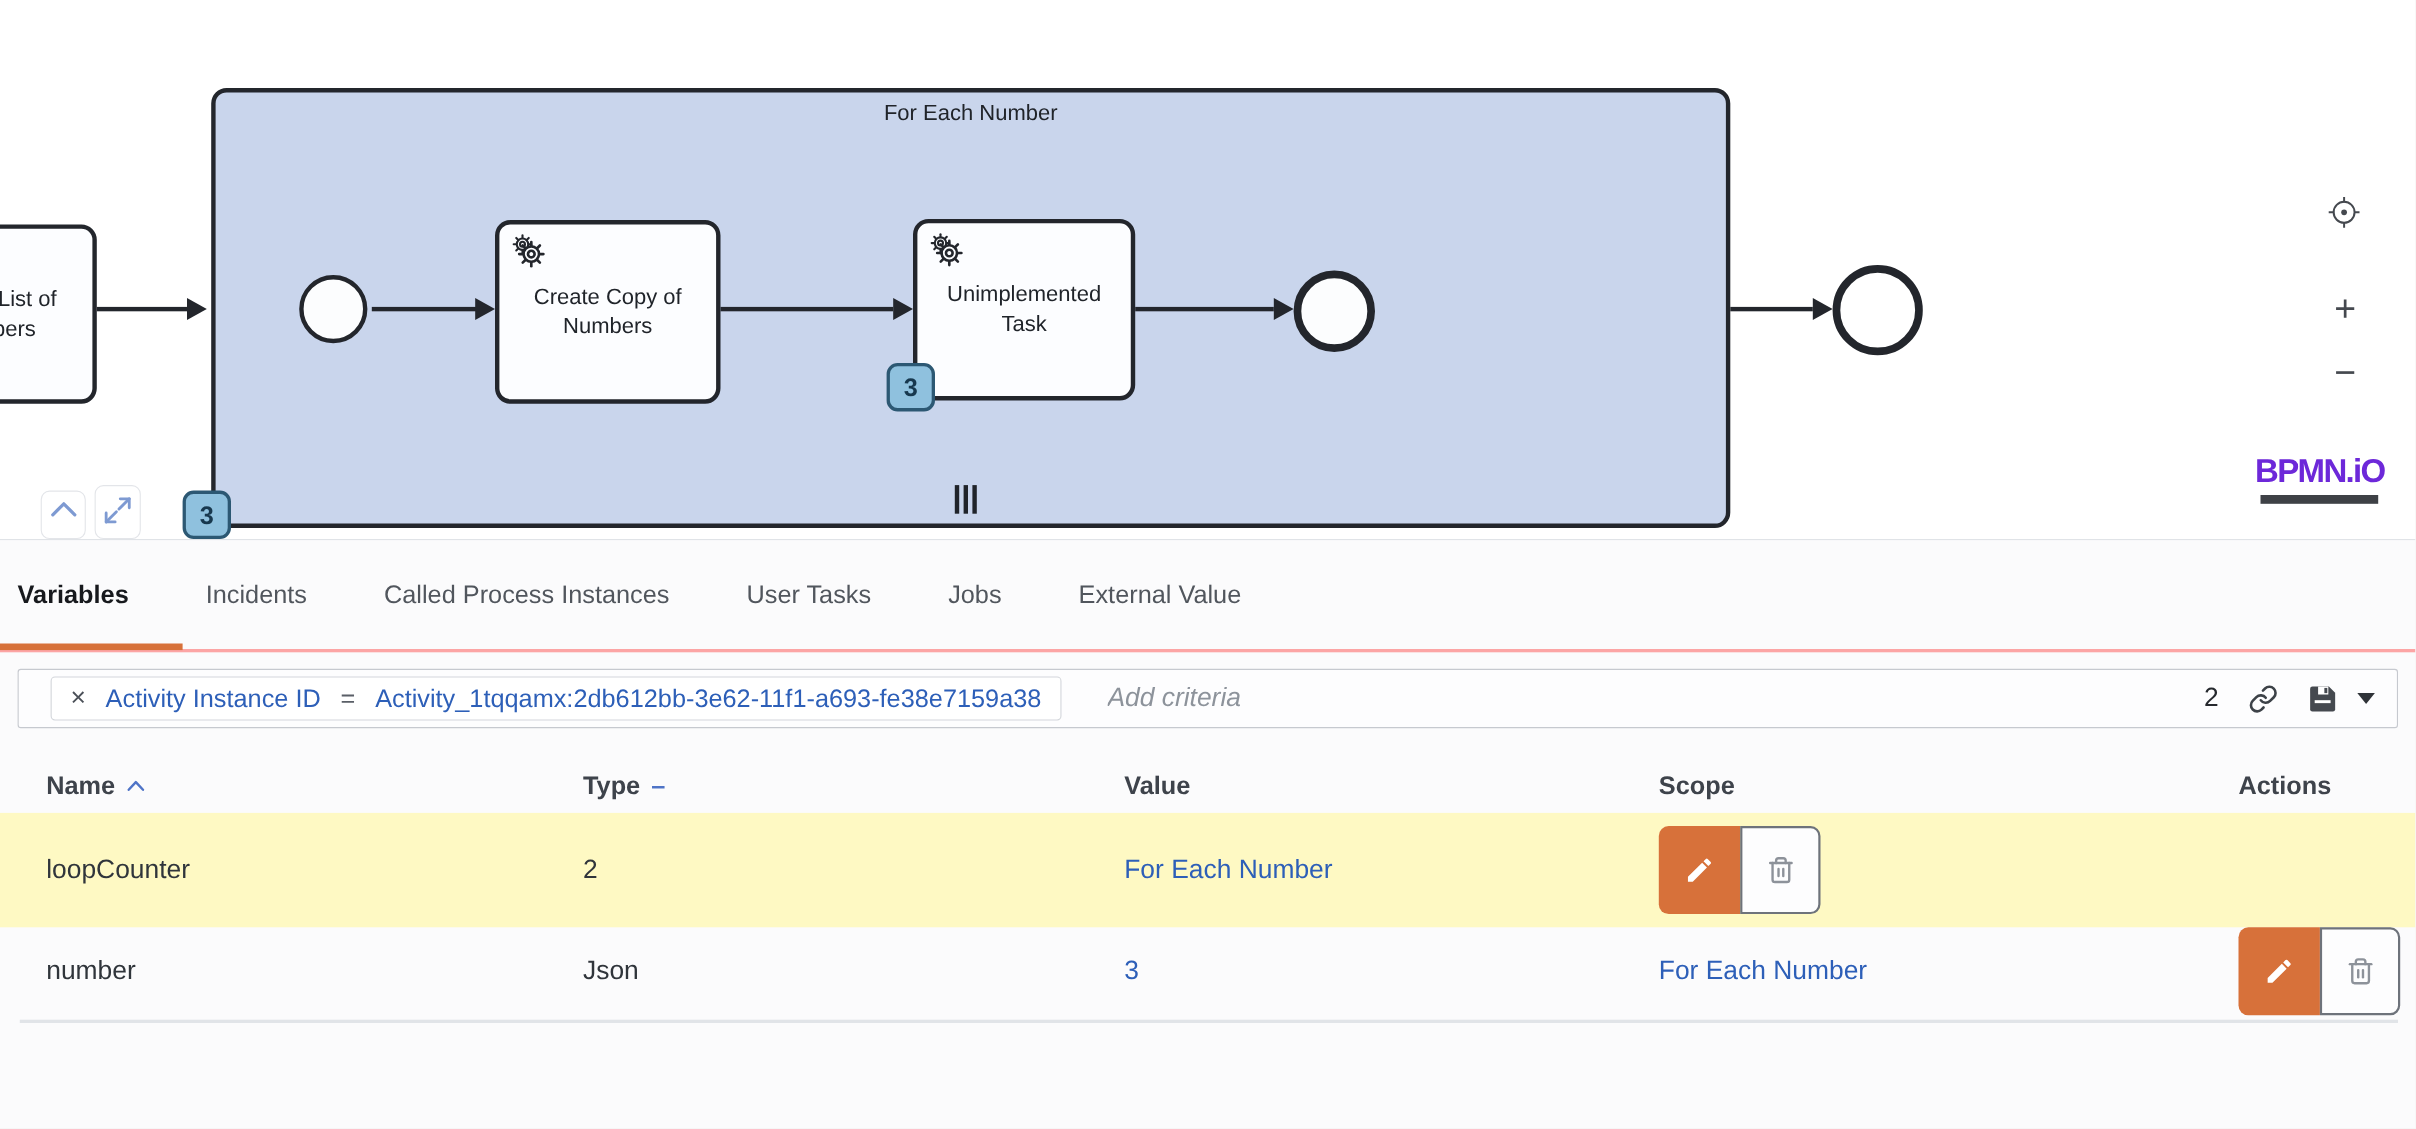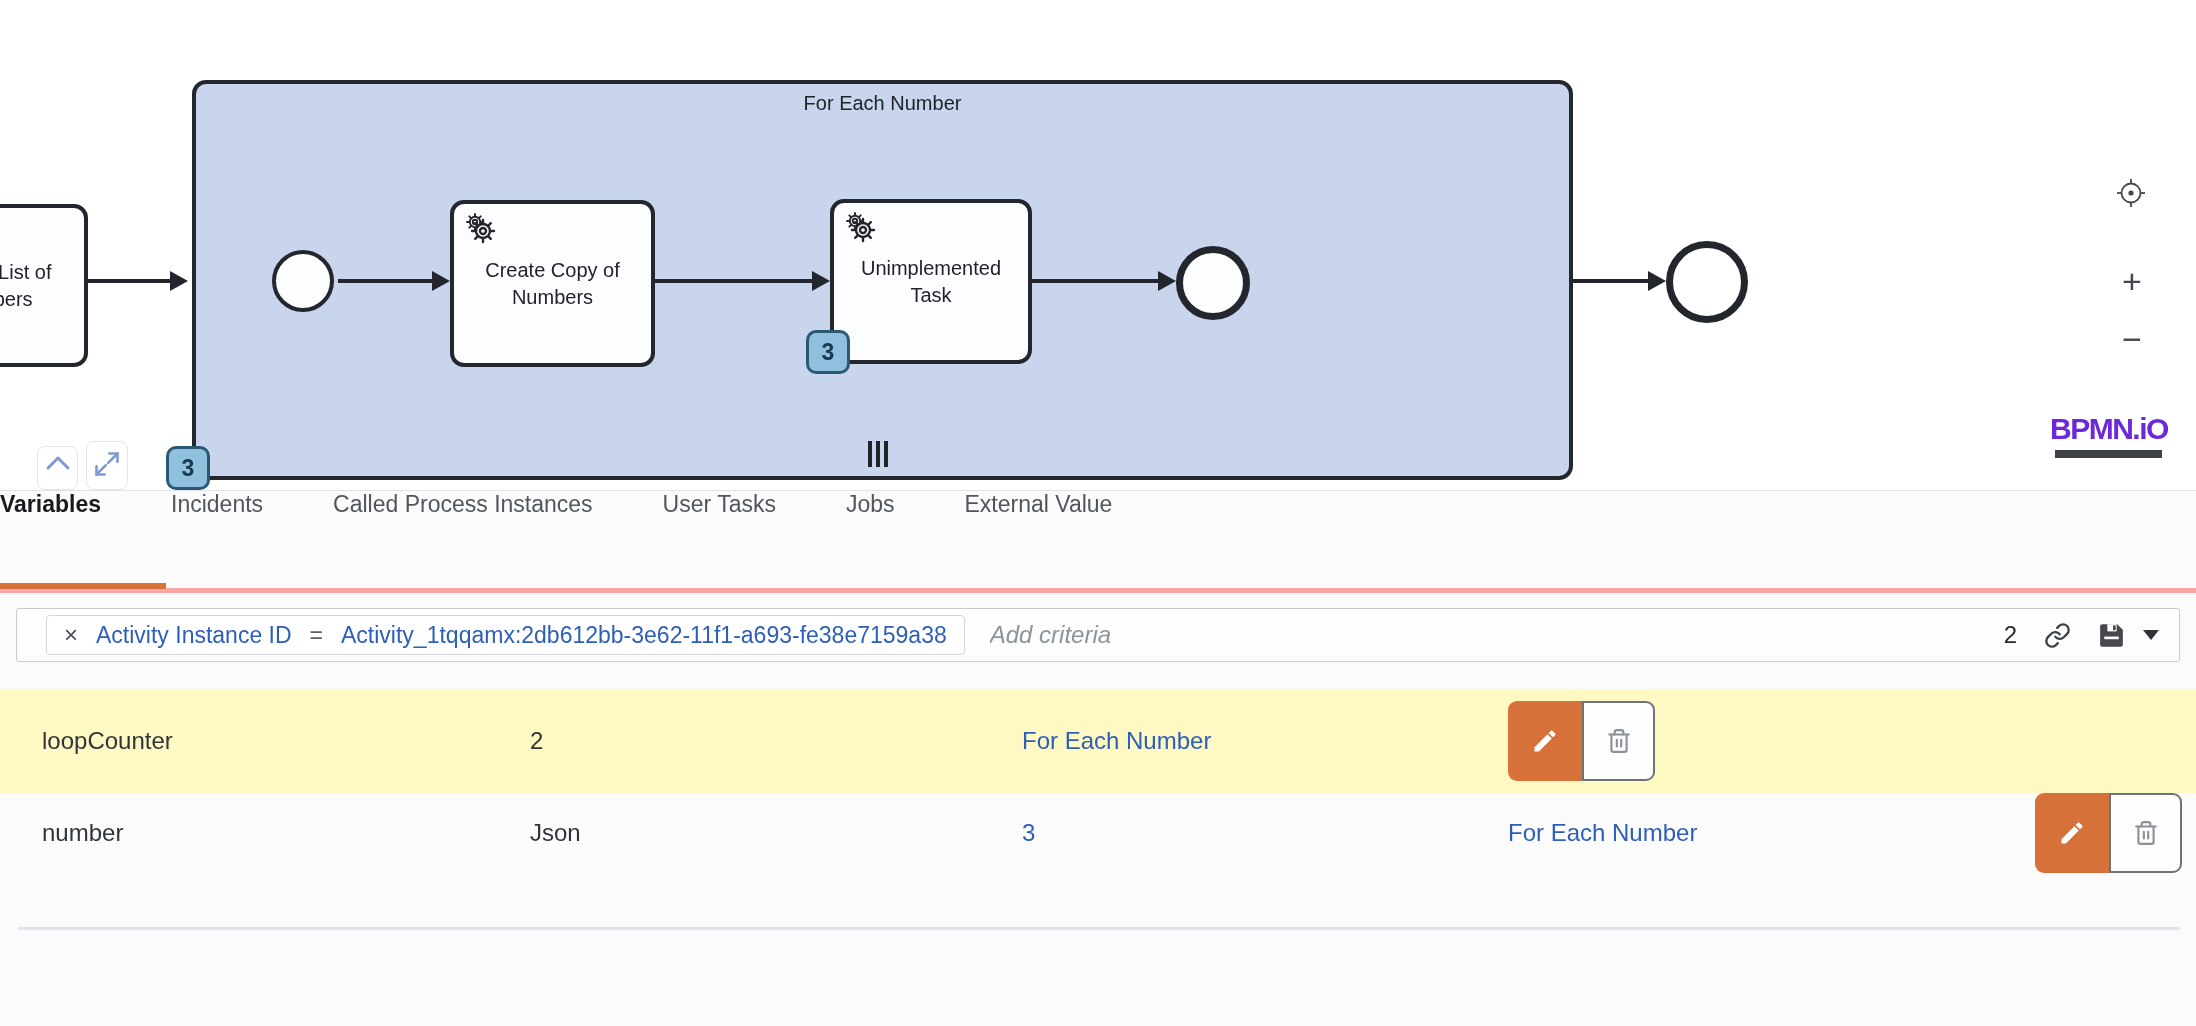--- a/index.html
+++ b/index.html
@@ -31,35 +31,35 @@
               display:flex; align-items:flex-start; justify-content:center; padding-top:8px; }
   .zoom-ctl { position:absolute; left:2112px; width:40px; text-align:center; font-size:34px;
               color:#45494f; font-weight:normal; cursor:default; }
   .logo-text { position:absolute; left:2050px; top:412px; width:116px; text-align:center;
                font-size:30px; font-weight:bold; letter-spacing:-1.5px; color:#6d28d9; }
   .logo-bar { position:absolute; left:2055px; top:450px; width:107px; height:8px; background:#3e4146; }
 
   
   .panel { position:absolute; left:0; top:490px; width:2196px; height:536px; background:#fbfbfc;
            border-top:1px solid #e0e3e7; z-index:3; }
-  .tabs { position:relative; height:102px; border-bottom:5px solid #fca5a5;
-          display:flex; align-items:flex-start; gap:70px; }
+  .tabs { position:relative; height:102px; border-bottom:3px solid #fca5a5;
+          display:flex; align-items:center; padding-left:16px; gap:70px; }
   .tab { font-size:23px; color:#51565d; cursor:pointer; white-space:nowrap; }
   .tab.active { color:#17191d; font-weight:bold; }
   .tab-underline { position:absolute; left:0; bottom:-1px; width:166px; height:6px; background:#d7713a; }
 
   .filter-bar { position:absolute; left:16px; top:117px; width:2164px; height:54px;
                 border:1px solid #c6c9cf; border-radius:3px; background:#fdfdfe;
                 display:flex; align-items:center; }
   .chip { margin-left:29px; height:40px; border:1px solid #d3d6db; border-radius:4px; background:#ffffff;
           display:flex; align-items:center; gap:18px; padding:0 17px; font-size:23px; white-space:nowrap; }
   .chip .close { color:#4b5058; font-size:24px; cursor:pointer; }
   .chip .field, .chip .value { color:#2d5fb8; }
   .chip .op { color:#5a5f67; }
-  .criteria-input { flex:1; margin-left:25px; border:none; outline:none; background:transparent;
+  .criteria-input { flex:1; margin-left:42px; border:none; outline:none; background:transparent;
                     font-family:"Liberation Sans", sans-serif; font-style:italic; font-size:24px; color:#30343a; }
   .criteria-input::placeholder { color:#8d939b; font-style:italic; }
   .filter-right { display:flex; align-items:center; margin-right:20px; }
   .var-count { font-size:24px; color:#26292e; margin-right:27px; }
   .icon-btn { display:flex; align-items:center; justify-content:center; cursor:pointer; }
   .caret-down { width:0; height:0; border-left:8px solid transparent; border-right:8px solid transparent;
                 border-top:10px solid #2f3338; margin-left:16px; }
 
   .vtable { position:absolute; left:0; top:198px; width:2196px; }
   .vrow { display:grid; grid-template-columns:530px 492px 486px 527px 1fr; align-items:center; }
@@ -263,20 +263,35 @@
             <rect x="11" y="4" width="9" height="7" fill="#ffffff"></rect>
             <rect x="16.5" y="5.2" width="2.6" height="4.6" fill="#45494f"></rect>
             <rect x="8" y="16" width="14" height="2.6" fill="#ffffff"></rect>
           </svg>
         </span>
         <span class="caret-down"></span>
       </div>
     </div>
 
     <div class="vtable">
+      <div class="vrow vhead">
+        <div class="hcell">
+          <span>Name</span>
+          <svg width="17" height="11" viewBox="0 0 17 11">
+            <polyline points="2,9 8.5,2 15,9" fill="none" stroke="#4f74c7" stroke-width="2.2" stroke-linecap="round" stroke-linejoin="round"></polyline>
+          </svg>
+        </div>
+        <div class="hcell">
+          <span>Type</span>
+          <span class="sort-dash">–</span>
+        </div>
+        <div>Value</div>
+        <div>Scope</div>
+        <div>Actions</div>
+      </div>
 
       <div class="vrow row-data row-1">
         <div>loopCounter</div>
         <div>2</div>
         <div class="cell-link">For Each Number</div>
         <div class="actions-cell">
           <div class="btn-group">
             <div class="btn-edit">
               <svg width="28" height="28" viewBox="0 0 24 24">
                 <path d="M3 17.25V21h3.75L17.81 9.94l-3.75-3.75L3 17.25zM20.71 7.04a1 1 0 0 0 0-1.41l-2.34-2.34a1 1 0 0 0-1.41 0l-1.83 1.83 3.75 3.75 1.83-1.83z" fill="#ffffff"></path>

